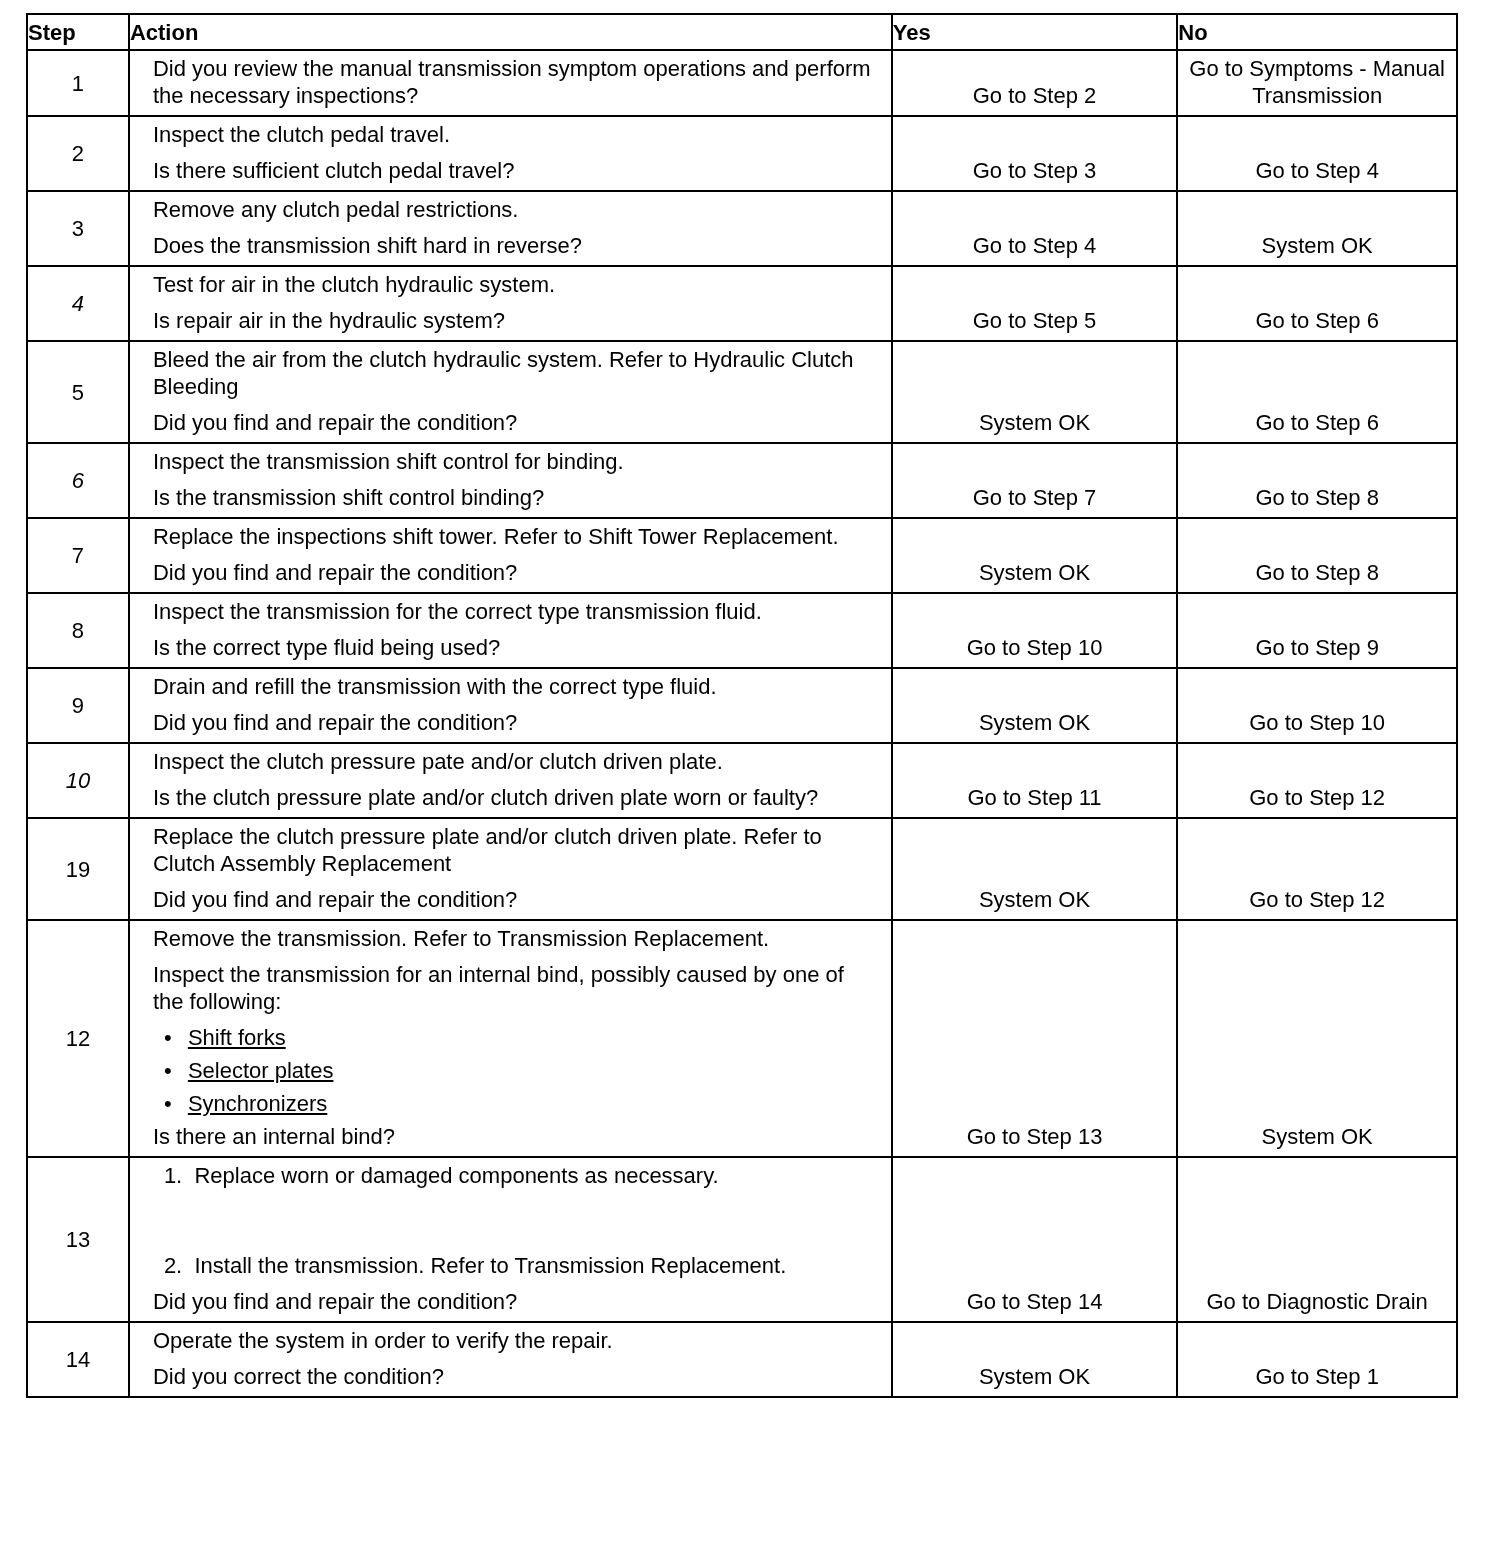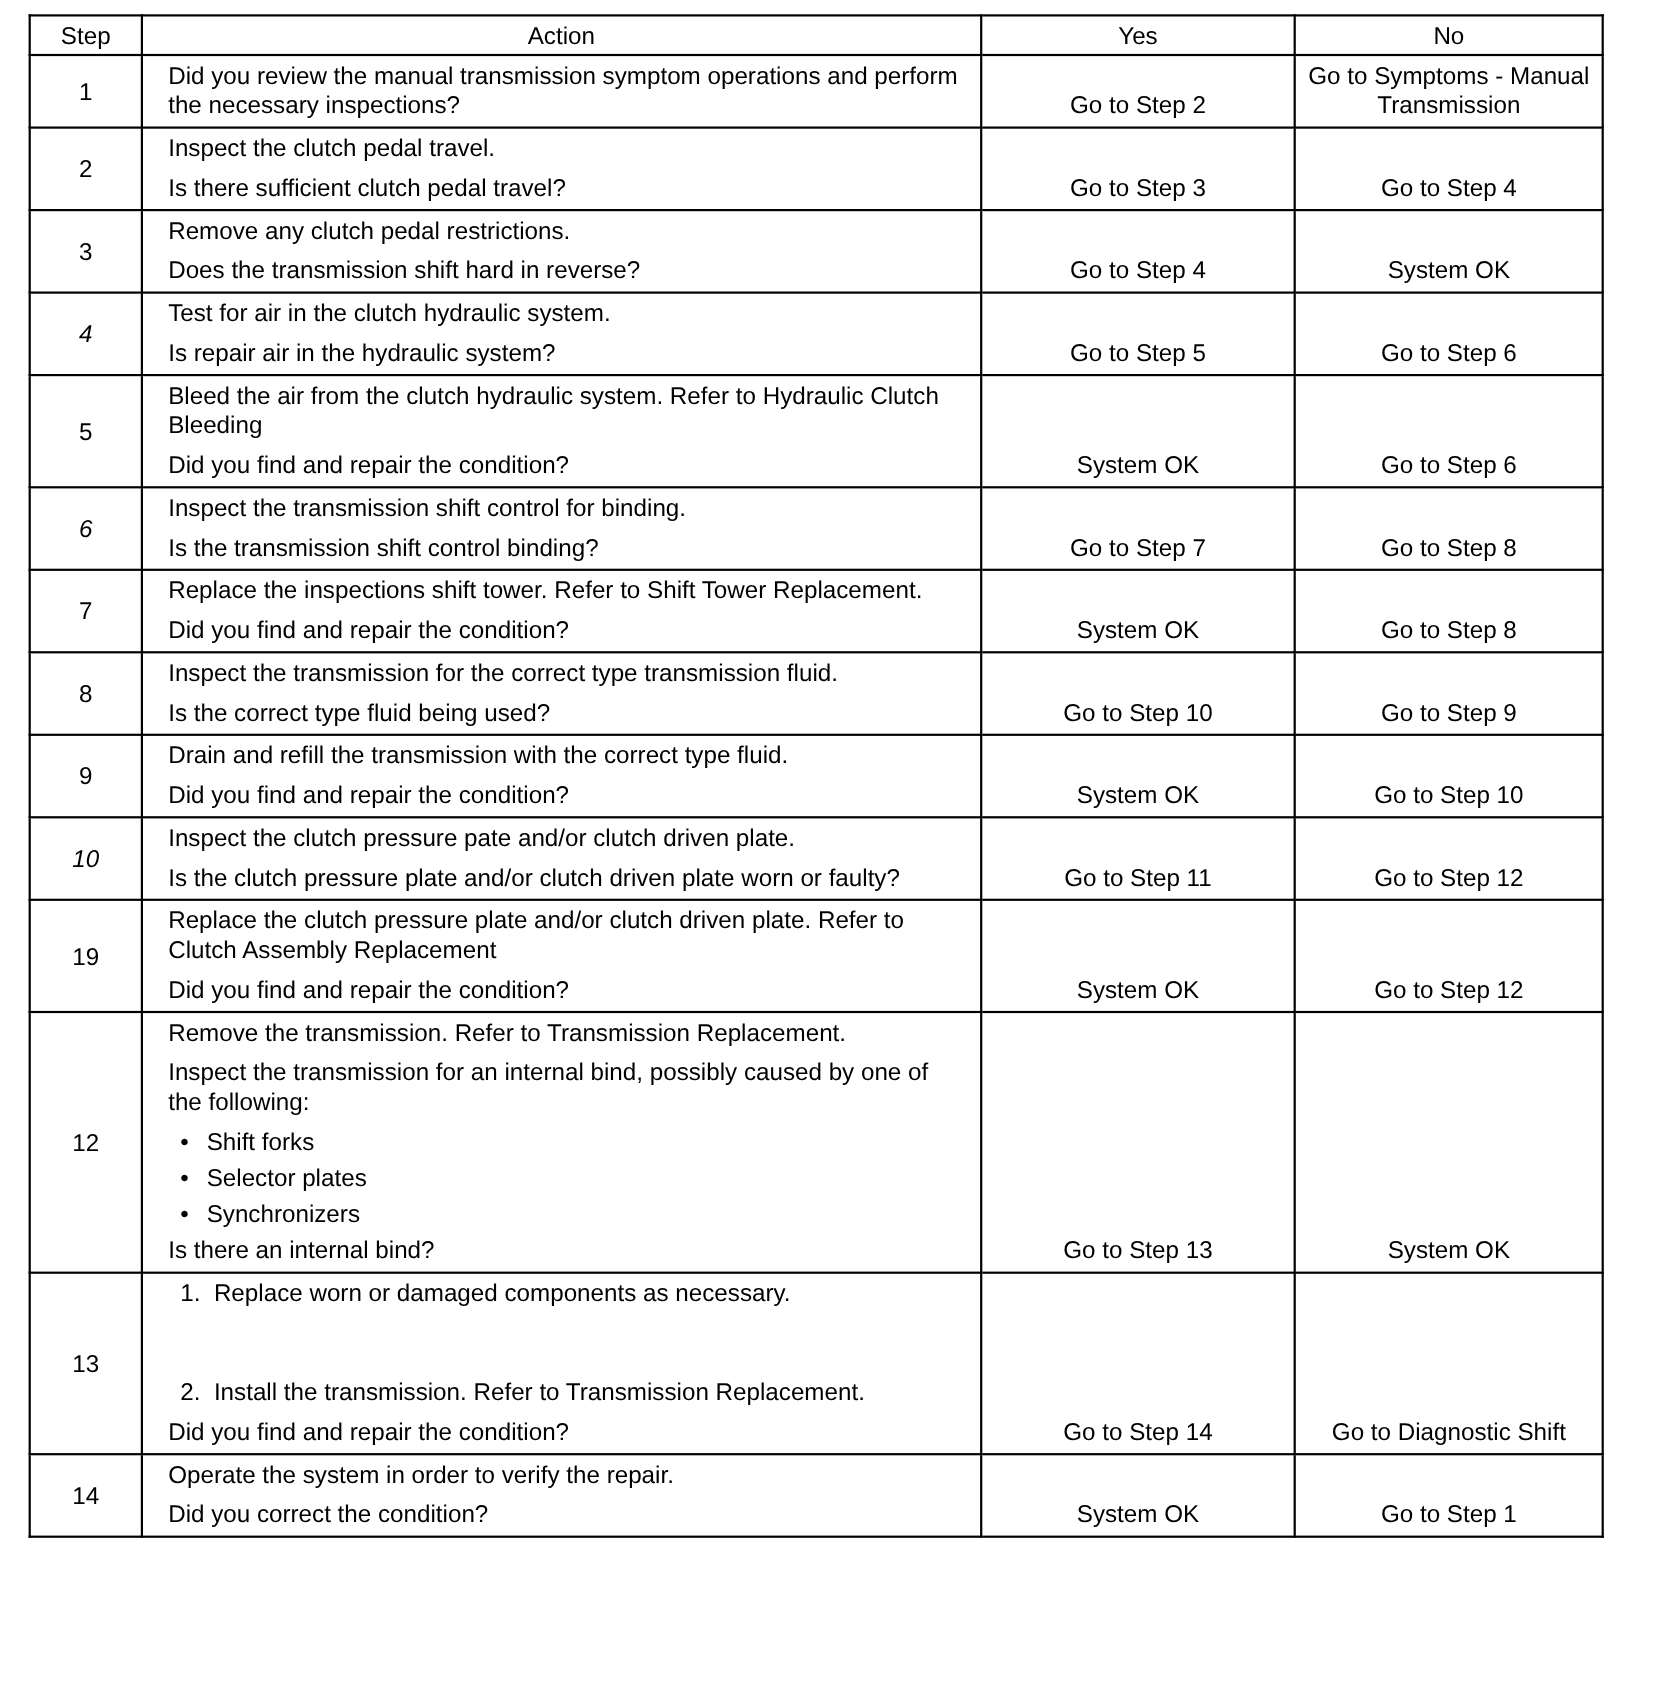--- a/index.html
+++ b/index.html
@@ -5,33 +5,33 @@
   html, body { margin: 0; padding: 0; background: #ffffff; }
   body { width: 1504px; height: 1546px; position: relative; font-family: "Liberation Sans", sans-serif; color: #000; }
   table.diag {
     position: absolute; left: 26px; top: 13px;
     width: 1432px; border-collapse: collapse;
     font-size: 22px; line-height: 27px;
   }
   table.diag td, table.diag th {
     border: 2.5px solid #000; vertical-align: bottom; padding: 0;
   }
-  th { font-weight: normal; height: 34px; text-align: center; vertical-align: middle !important; }
+  th { font-weight: bold; height: 34px; text-align: left; vertical-align: middle !important; }
   col.c-step { width: 102px; }
   col.c-action { width: 764px; }
   col.c-yes { width: 286px; }
   col.c-no { width: 280px; }
   td.def { text-align: left; padding: 2px 12px 4px 12px !important; vertical-align: middle !important; height: 34px; }
   td.step { text-align: center; vertical-align: middle !important; }
   td.step.it { font-style: italic; }
   td.action { padding: 4px 12px 6px 12px !important; vertical-align: top !important; }
   td.yes, td.no { text-align: center; padding-bottom: 6px !important; }
   .line { margin: 0 0 9px 11px; }
   .line:last-child { margin-bottom: 0; }
-  .bullet { padding-left: 22px; margin-bottom: 6px; }
+  .bullet { padding-left: 22px; margin-bottom: 6px; text-decoration: underline; }
   .bullet::before { content: "\2022"; display: inline-block; width: 24px; }
   .numitem { padding-left: 58px; text-indent: -36px; margin-bottom: 0; }
   .numitem.gap { margin-bottom: 63px; }
   .numitem.last { margin-bottom: 9px; }
   i, .ital { }
 </style>
 </head>
 <body>
 
 <table class="diag">
@@ -162,21 +162,21 @@
         <td class="no"><span>System OK</span></td>
       </tr>
       <tr>
         <td class="step">13</td>
         <td class="action">
           <div class="numitem gap"><span>1.&nbsp;&nbsp;</span><span>Replace worn or damaged components as necessary.</span></div>
           <div class="numitem last"><span>2.&nbsp;&nbsp;</span><span>Install the transmission. Refer to </span><span class="ital">Transmission Replacement</span><span>.</span></div>
           <div class="line"><span>Did you find and repair the condition?</span></div>
         </td>
         <td class="yes"><span>Go to </span><span class="ital">Step 14</span></td>
-        <td class="no"><span>Go to Diagnostic Shift</span></td>
+        <td class="no"><span>Go to Diagnostic Drain</span></td>
       </tr>
       <tr>
         <td class="step">14</td>
         <td class="action">
           <div class="line"><span>Operate the system in order to verify the repair.</span></div>
           <div class="line"><span>Did you correct the condition?</span></div>
         </td>
         <td class="yes"><span>System OK</span></td>
         <td class="no"><span>Go to </span><span class="ital">Step 1</span></td>
       </tr>

